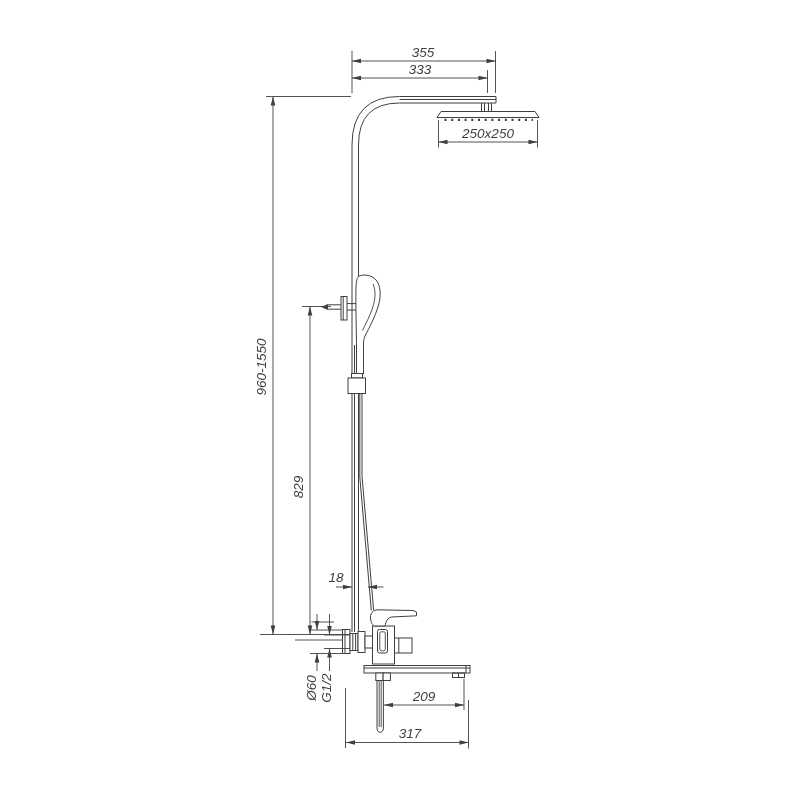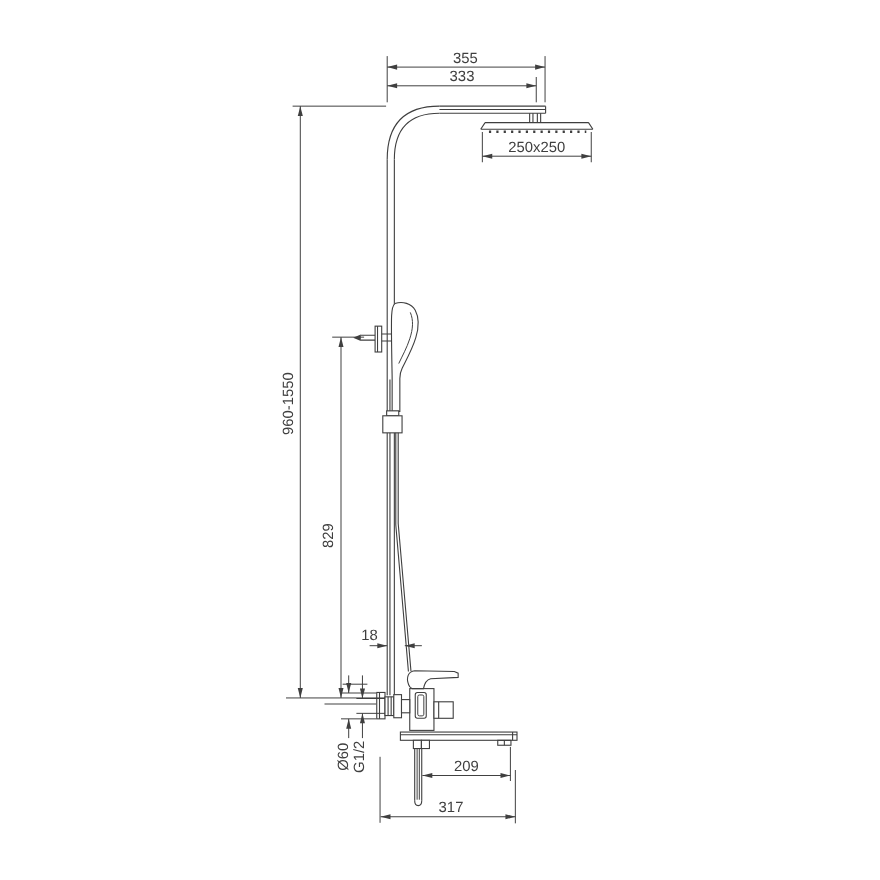--- a/index.html
+++ b/index.html
@@ -7,20 +7,21 @@
     padding: 0;
     background: #ffffff;
     font-family: "Liberation Sans", sans-serif;
   }
   .page {
     position: relative;
     width: 752px;
     height: 800px;
     background: #ffffff;
     overflow: hidden;
+    font-style: italic;
   }
   svg { display: block; }
   .ln   { fill: none; stroke-width: 1; }
   .thin { fill: none; stroke-width: 0.9; }
   .wfill { fill: #ffffff; stroke-width: 1; }
   .solid { stroke: none; }
   .dim-label {
     font-family: "Liberation Sans", sans-serif;
     font-size: 13.5px;
     fill: #3f3f3f;

